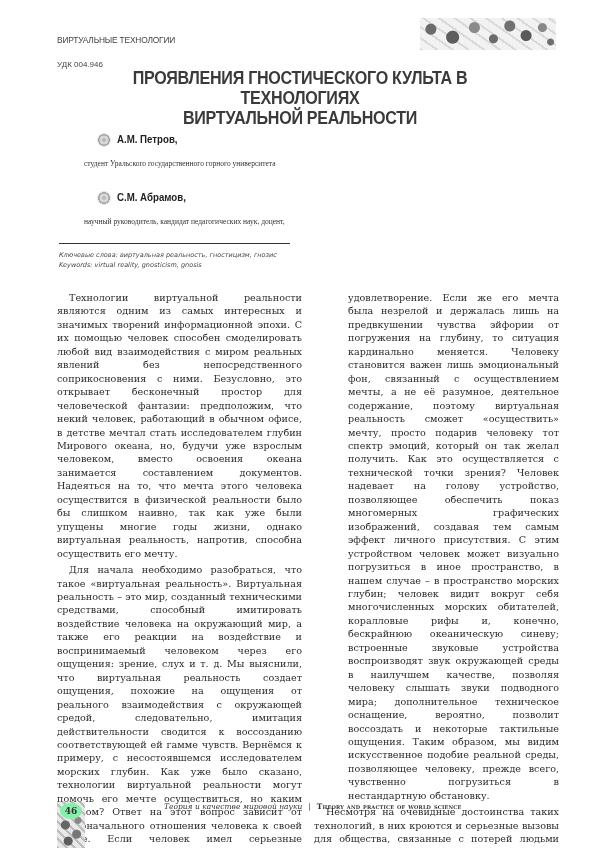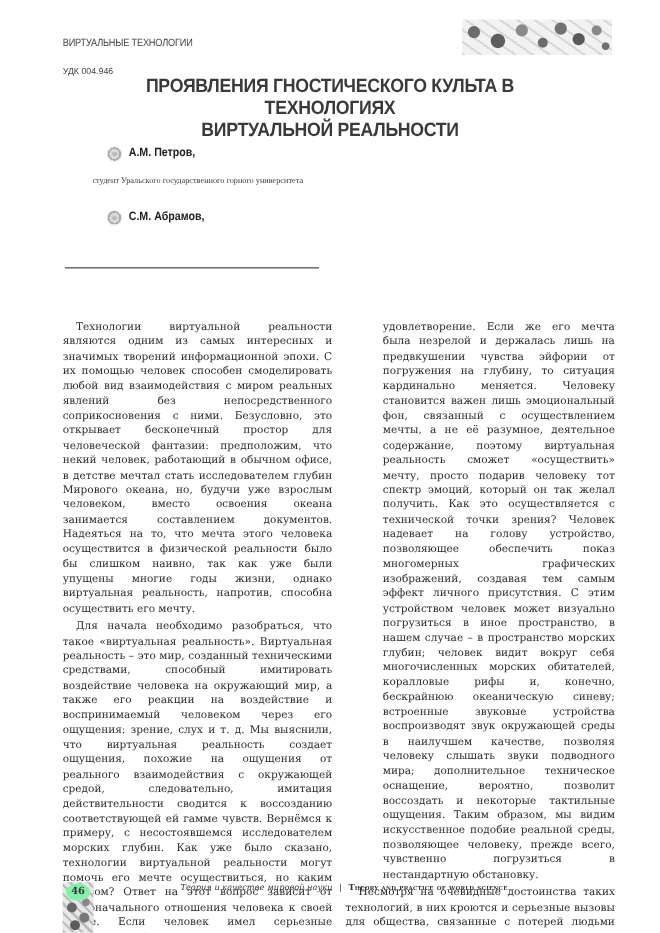--- a/index.html
+++ b/index.html
@@ -110,25 +110,28 @@
   <span class="name">А.М. Петров,</span>
   <div class="affil">
     <div>студент Уральского государственного горного университета</div>
   </div>
 </div>
 
 <div class="author author-2">
   <span class="avatar"></span>
   <span class="name">С.М. Абрамов,</span>
   <div class="affil">
+    <div>научный руководитель, кандидат педагогических наук, доцент,</div>
   </div>
 </div>
 
 <div class="kw-rule"></div>
 <div class="keywords">
+  <div>Ключевые слова: виртуальная реальность, гностицизм, гнозис</div>
+  <div>Keywords: virtual reality, gnosticism, gnosis</div>
 </div>
 
 <div class="col col-left">
   <p>Технологии виртуальной реальности являются одним из самых интересных и значимых творений информационной эпохи. С их помощью человек способен смоделировать любой вид взаимодействия с миром реальных явлений без непосредственного соприкосновения с ними. Безусловно, это открывает бесконечный простор для человеческой фантазии: предположим, что некий человек, работающий в обычном офисе, в детстве мечтал стать исследователем глубин Мирового океана, но, будучи уже взрослым человеком, вместо освоения океана занимается составлением документов. Надеяться на то, что мечта этого человека осуществится в физической реальности было бы слишком наивно, так как уже были упущены многие годы жизни, однако виртуальная реальность, напротив, способна осуществить его мечту.</p>
   <p>Для начала необходимо разобраться, что такое «виртуальная реальность». Виртуальная реальность – это мир, созданный техническими средствами, способный имитировать воздействие человека на окружающий мир, а также его реакции на воздействие и воспринимаемый человеком через его ощущения: зрение, слух и т. д. Мы выяснили, что виртуальная реальность создает ощущения, похожие на ощущения от реального взаимодействия с окружающей средой, следовательно, имитация действительности сводится к воссозданию соответствующей ей гамме чувств. Вернёмся к примеру, с несостоявшемся исследователем морских глубин. Как уже было сказано, технологии виртуальной реальности могут помочь его мечте осуществиться, но каким образом? Ответ на этот вопрос зависит от первоначального отношения человека к своей мечте. Если человек имел серьезные намерения, обладал пассионарностью ученого в зародыше, желал открыть новые виды флоры и фауны, то виртуальная имитация лишь усилит его разочарование и вызовет приступ злости, не дав ему получить чувственное</p>
 </div>
 
 <div class="col col-right">
   <p class="cont">удовлетворение. Если же его мечта была незрелой и держалась лишь на предвкушении чувства эйфории от погружения на глубину, то ситуация кардинально меняется. Человеку становится важен лишь эмоциональный фон, связанный с осуществлением мечты, а не её разумное, деятельное содержание, поэтому виртуальная реальность сможет «осуществить» мечту, просто подарив человеку тот спектр эмоций, который он так желал получить. Как это осуществляется с технической точки зрения? Человек надевает на голову устройство, позволяющее обеспечить показ многомерных графических изображений, создавая тем самым эффект личного присутствия. С этим устройством человек может визуально погрузиться в иное пространство, в нашем случае – в пространство морских глубин; человек видит вокруг себя многочисленных морских обитателей, коралловые рифы и, конечно, бескрайнюю океаническую синеву; встроенные звуковые устройства воспроизводят звук окружающей среды в наилучшем качестве, позволяя человеку слышать звуки подводного мира; дополнительное техническое оснащение, вероятно, позволит воссоздать и некоторые тактильные ощущения. Таким образом, мы видим искусственное подобие реальной среды, позволяющее человеку, прежде всего, чувственно погрузиться в нестандартную обстановку.</p>
   <p>Несмотря на очевидные достоинства таких технологий, в них кроются и серьезные вызовы для общества, связанные с потерей людьми интереса к реальному миру. Эти тенденции сегодня очень хорошо видны в среде молодежи, молодые люди с большим энтузиазмом принимают новшества в мире техники, потому гораздо более подвержены вышеупомянутым рискам. Виртуальная реальность в основном используется в индустрии видеоигр, основными потребителями продукции которой являются именно молодые люди.</p>

